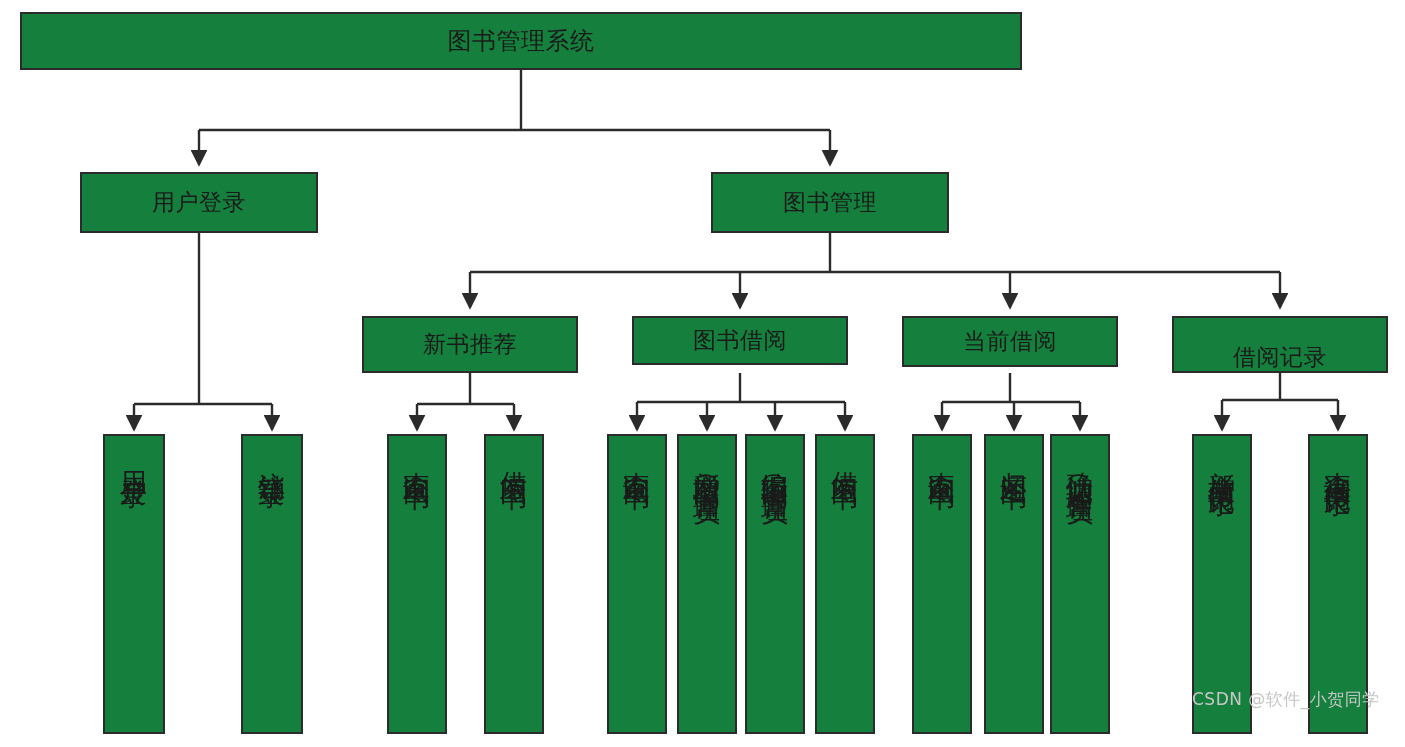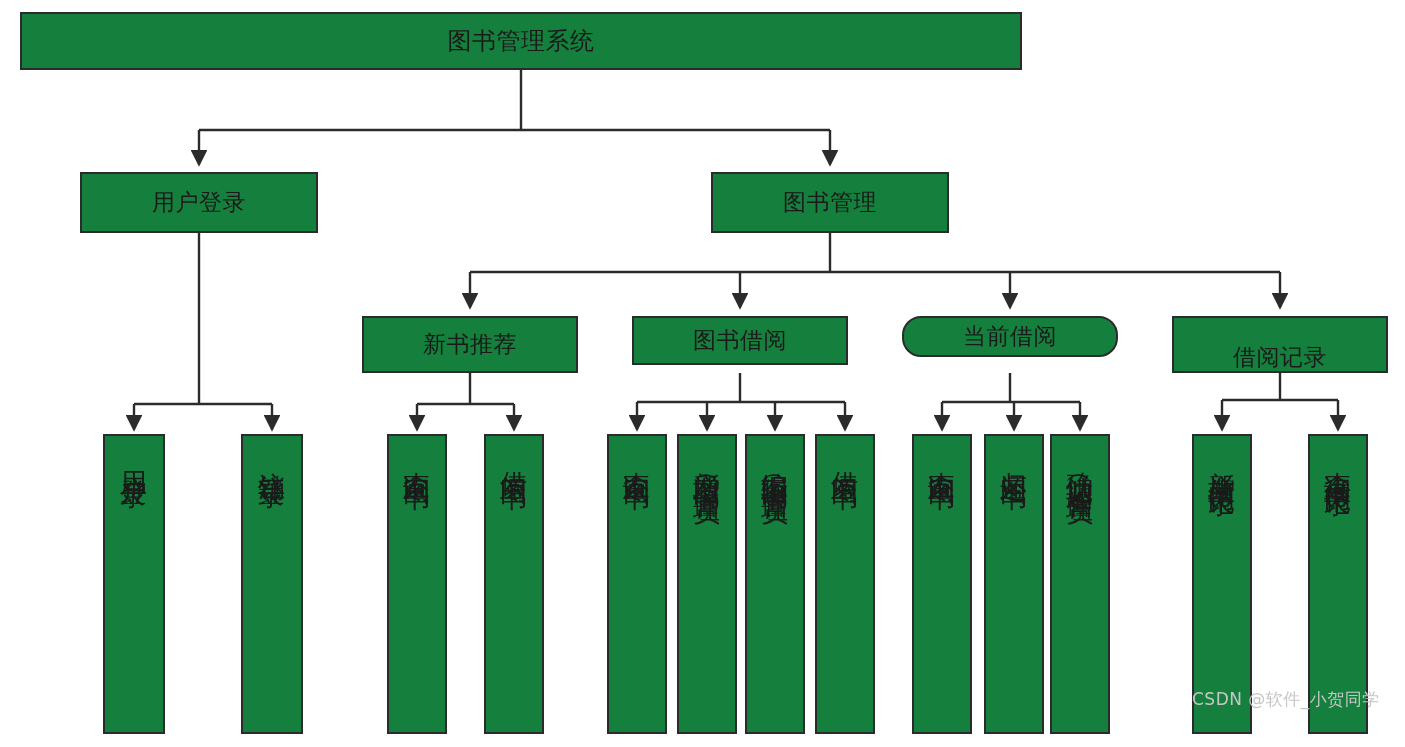--- a/index.html
+++ b/index.html
@@ -136,21 +136,21 @@
   <div class="node h" style="left:711px; top:172px; width:238px; height:61px;">
     <span class="lbl">图书管理</span>
   </div>
 
   <div class="node h" style="left:362px; top:316px; width:216px; height:57px;">
     <span class="lbl">新书推荐</span>
   </div>
   <div class="node h" style="left:632px; top:316px; width:216px; height:49px;">
     <span class="lbl">图书借阅</span>
   </div>
-  <div class="node h" style="left:902px; top:316px; width:216px; height:41px;border-radius:19px;">
+  <div class="node h" style="left:902px; top:316px; width:216px; height:51px;">
     <span class="lbl">当前借阅</span>
   </div>
   <div class="node h" style="left:1172px; top:316px; width:216px; height:57px;align-items:flex-end;">
     <span class="lbl">借阅记录</span>
   </div>
 
   <div class="node v" style="left:103px; top:434px; width:62px; height:300px;">
     <span class="lbl">用户登录</span>
   </div>
   <div class="node v" style="left:241px; top:434px; width:62px; height:300px;">

